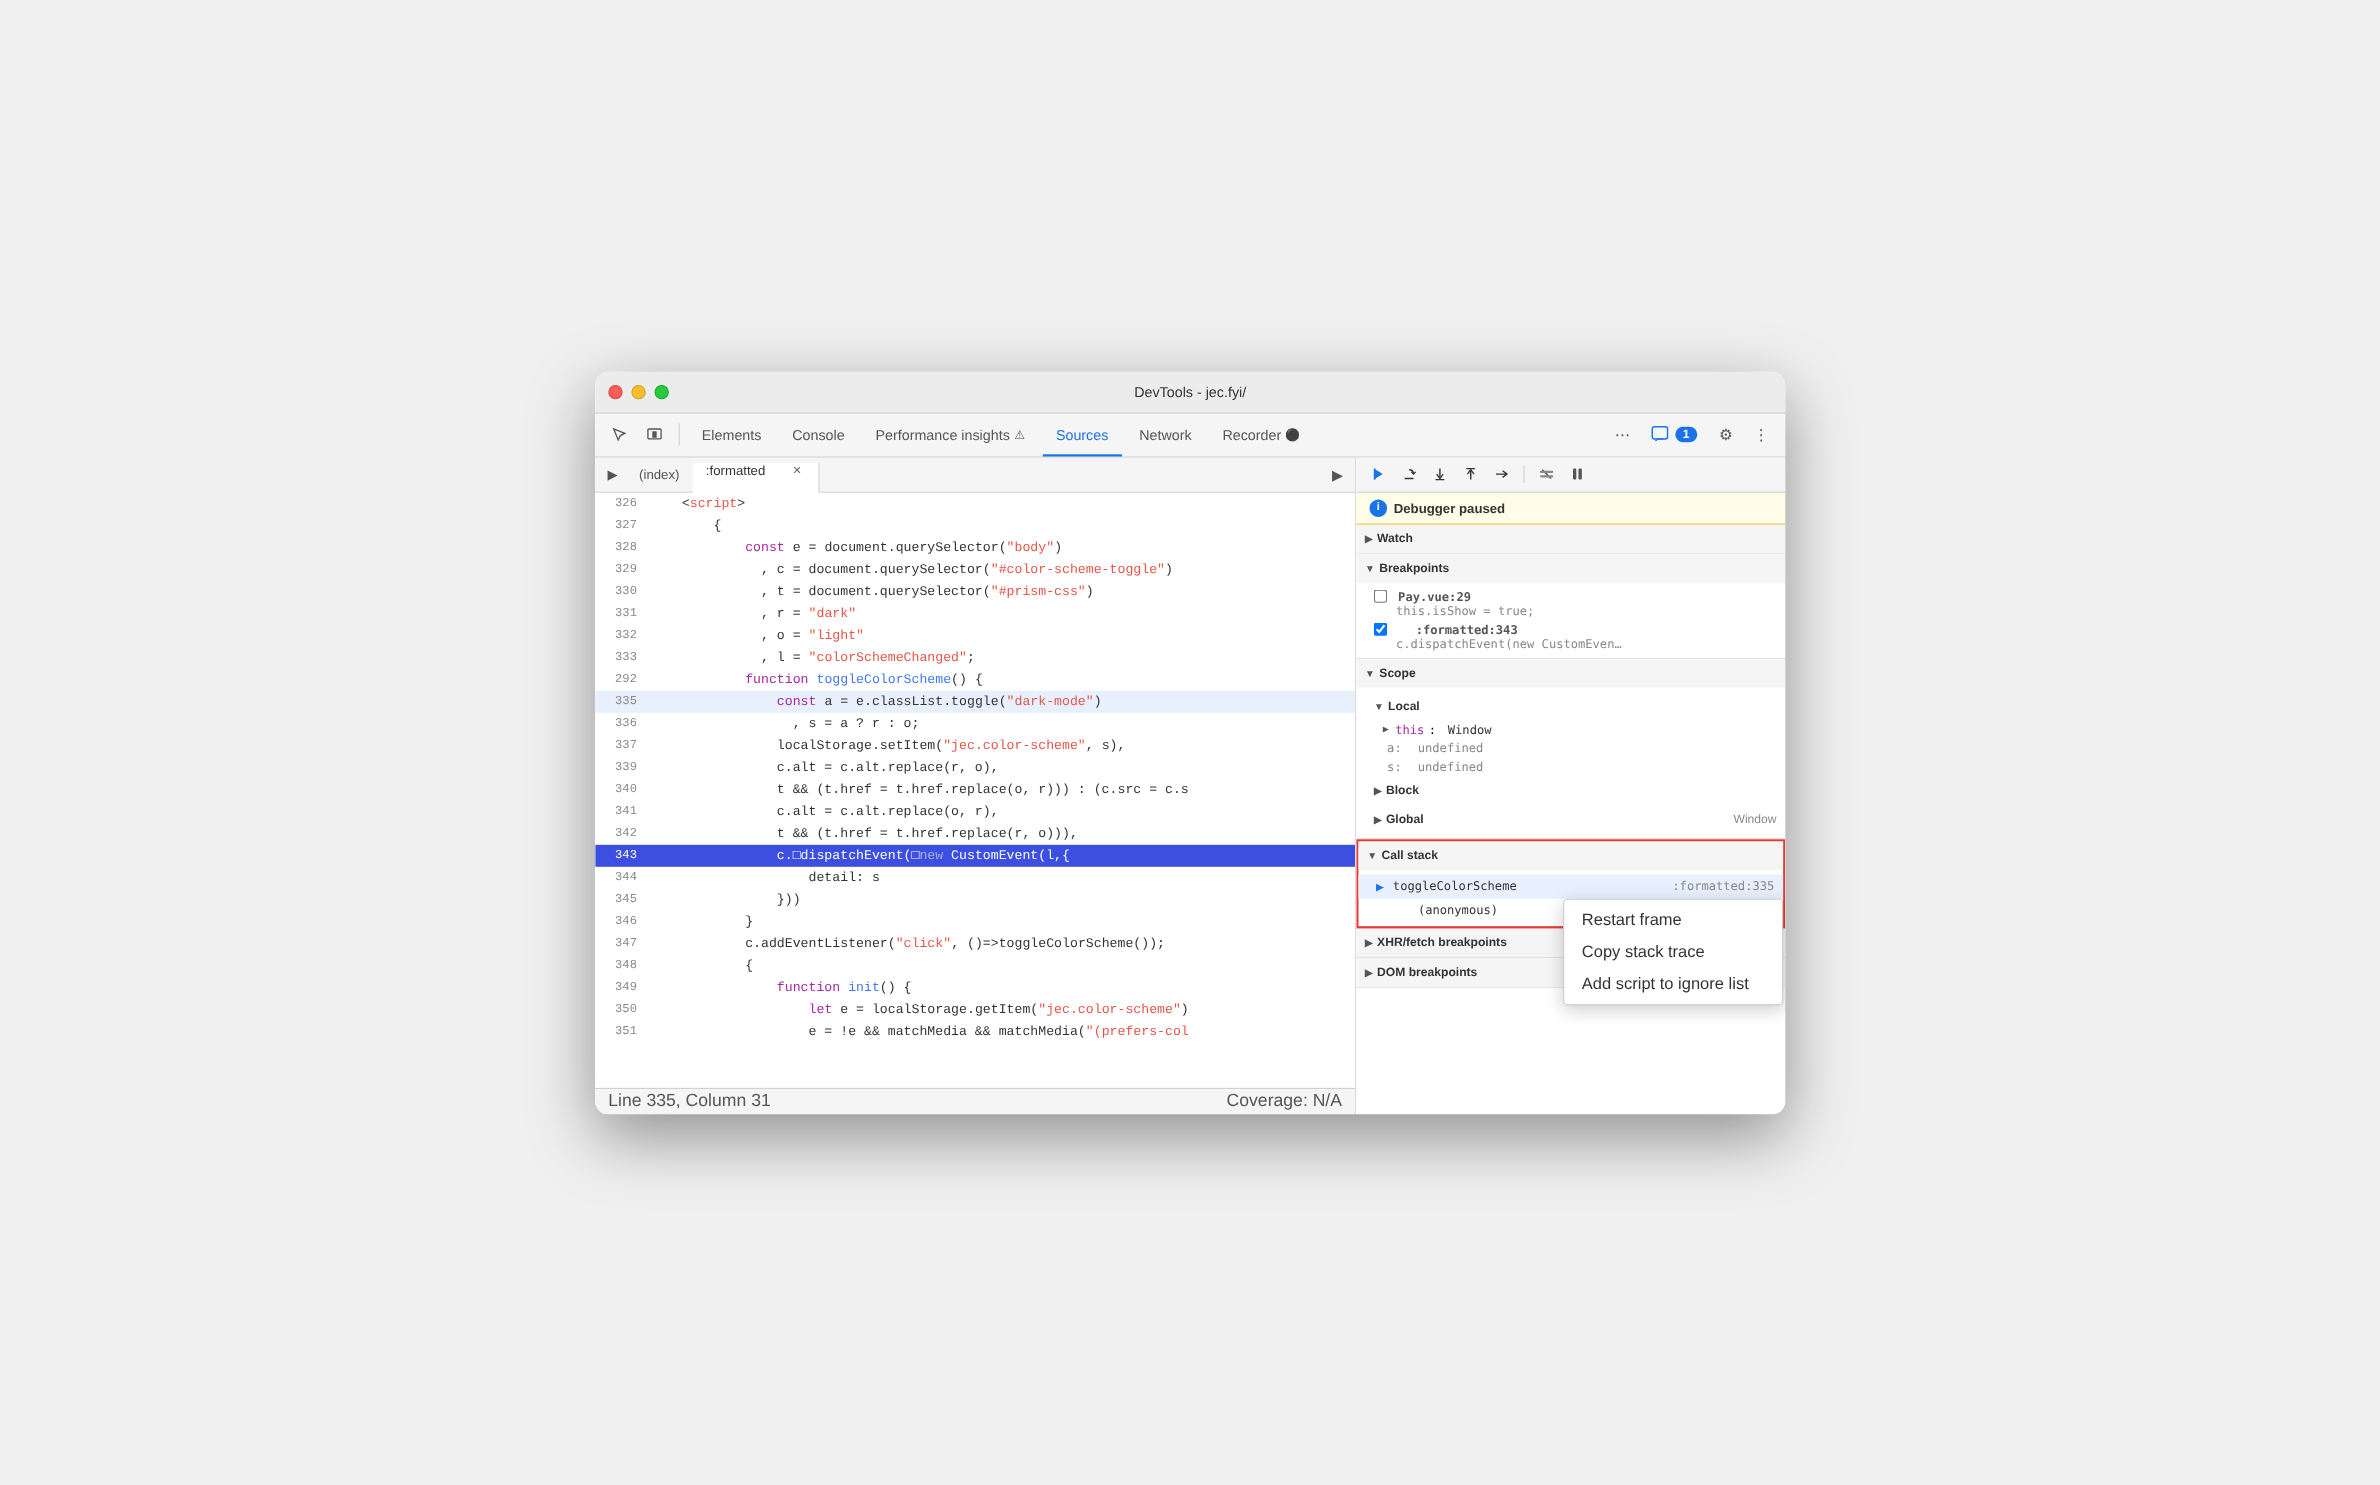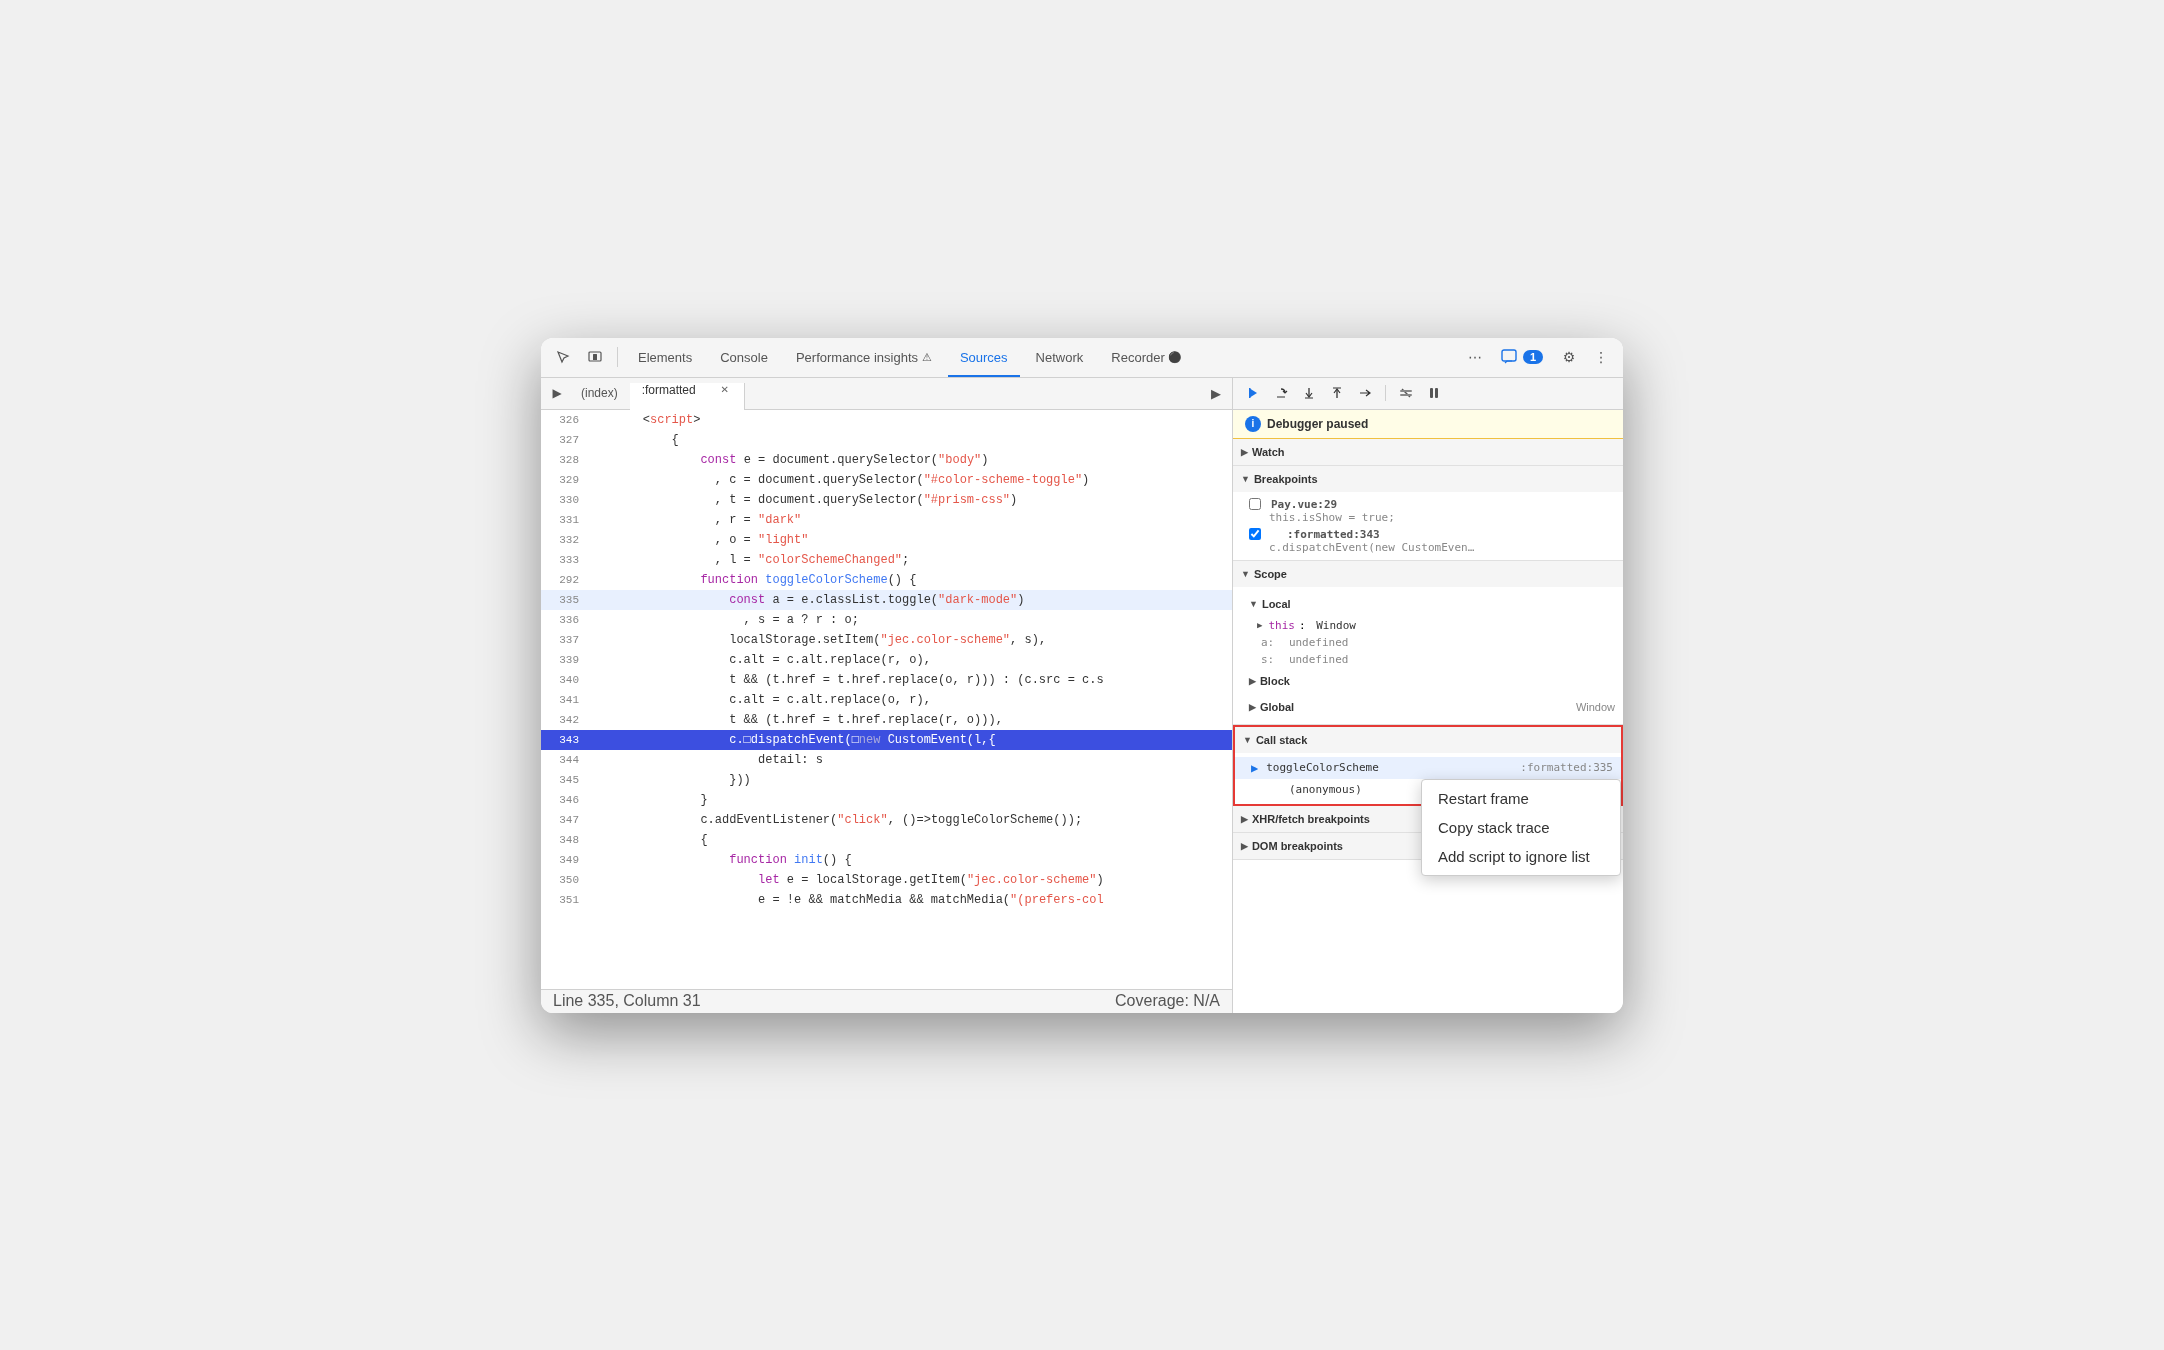--- a/index.html
+++ b/index.html
@@ -206,21 +206,20 @@
       background: #fff;
       font-family: 'Menlo', 'Monaco', 'Courier New', monospace;
       font-size: 12px;
       line-height: 20px;
     }
     .code-line {
       display: flex;
       align-items: flex-start;
       height: 20px;
       padding-right: 16px;
-      gap: 23px;
     }
     .code-line.highlighted {
       background: #e8f0fe;
     }
     .code-line.breakpoint {
       background: #3c4fe0;
     }
     .code-line.breakpoint .line-num { color: #fff; }
     .code-line.breakpoint .line-code { color: #fff; }
     .line-num {
@@ -399,20 +398,28 @@
     .callstack-with-menu {
       position: relative;
       margin-left: 16px;
     }
   </style>
 </head>
 <body>
 
 <div class="window">
 
+  <div class="titlebar">
+    <div class="traffic-lights">
+      <div class="tl tl-red"></div>
+      <div class="tl tl-yellow"></div>
+      <div class="tl tl-green"></div>
+    </div>
+    <span class="titlebar-title">DevTools - jec.fyi/</span>
+  </div>
 
   <div class="toolbar">
     <button class="toolbar-btn">
       <svg width="14" height="14" viewBox="0 0 14 14" fill="none">
           <path d="M2 2l4 10 2-4 4-2z" stroke="#555" stroke-width="1.2"></path>
         </svg>
     </button>
     <button class="toolbar-btn">
       <svg width="14" height="14" viewBox="0 0 14 14" fill="none">
           <rect x="1" y="2" width="12" height="9" rx="1" stroke="#555" stroke-width="1.2"></rect>

